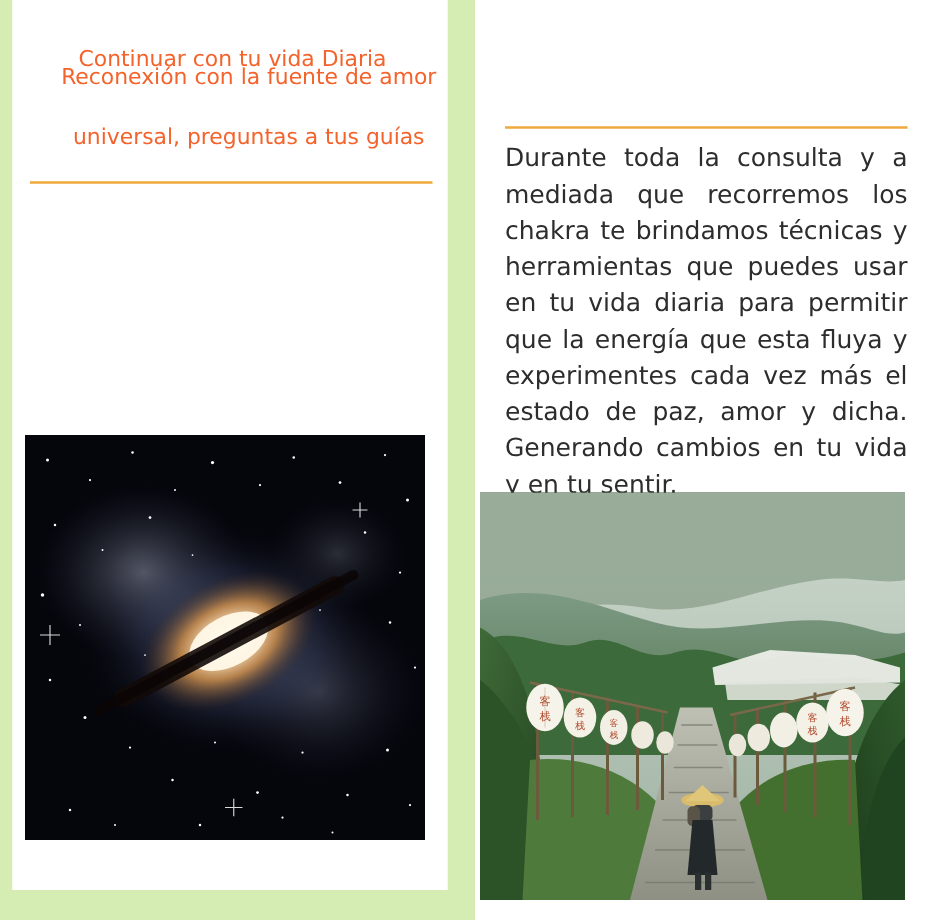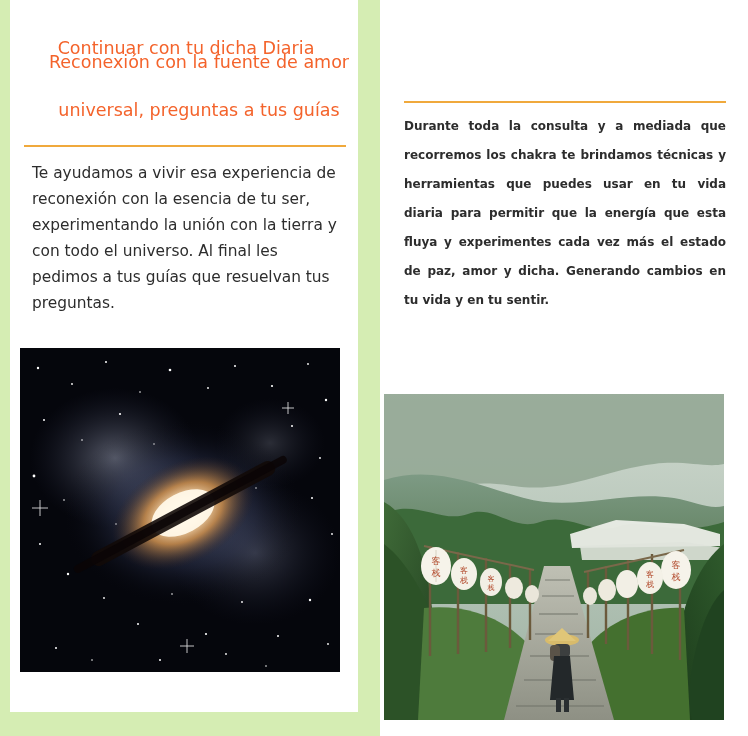--- a/index.html
+++ b/index.html
@@ -110,23 +110,23 @@
     top: 160px;
     width: 316px;
     text-align: left;
   }
   .body-right {
     left: 404px;
     top: 112px;
     width: 322px;
     text-align: justify;
     text-align-last: left;
-    font-weight: 700;
+    font-weight: 400;
     line-height: 29px;
-    font-size: 12px;
+    font-size: 20px;
   }
 
   .photo {
     position: absolute;
     overflow: hidden;
   }
   .photo-galaxy {
     left: 10px;
     top: 348px;
     width: 320px;
@@ -152,21 +152,20 @@
   <div class="band-left"></div>
   <div class="band-mid"></div>
   <div class="band-bottom"></div>
 
   <div class="panel panel-left">
 
     <div class="heading heading-left">Reconexión con la fuente de amor universal, preguntas a tus guías</div>
 
     <div class="rule rule-left"></div>
 
-    <div class="body-text body-left">Te ayudamos a vivir esa experiencia de reconexión con la esencia de tu ser, experimentando la unión con la tierra y con todo el universo. Al final les pedimos a tus guías que resuelvan tus preguntas.</div>
 
     <div class="photo photo-galaxy">
       <svg width="320" height="324" viewBox="0 0 320 324" aria-hidden="true">
         <defs>
           <radialGradient id="core" cx="50%" cy="50%" r="50%">
             <stop offset="0%" stop-color="#ffffff"></stop>
             <stop offset="25%" stop-color="#ffeccc"></stop>
             <stop offset="55%" stop-color="#e0994a" stop-opacity="0.75"></stop>
             <stop offset="100%" stop-color="#3a2418" stop-opacity="0"></stop>
           </radialGradient>
@@ -246,21 +245,21 @@
           <path d="M160 298 h14 M167 291 v14"></path>
           <path d="M262 60 h12 M268 54 v12"></path>
         </g>
       </svg>
     </div>
   </div>
 
   <div class="panel panel-right">
   </div>
 
-  <div class="heading heading-right">Continuar con tu dicha Diaria</div>
+  <div class="heading heading-right">Continuar con tu vida Diaria</div>
 
   <div class="rule rule-right"></div>
 
   <div class="body-text body-right">Durante toda la consulta y a mediada que recorremos los chakra te brindamos técnicas y herramientas que puedes usar en tu vida diaria para permitir que la energía que esta fluya y experimentes cada vez más el estado de paz, amor y dicha. Generando cambios en tu vida y en tu sentir.</div>
 
   <div class="photo photo-path">
     <svg width="340" height="326" viewBox="0 0 340 326" aria-hidden="true">
       <defs>
         <linearGradient id="sky" x1="0" y1="0" x2="0" y2="1">
           <stop offset="0%" stop-color="#cfd9cf"></stop>

